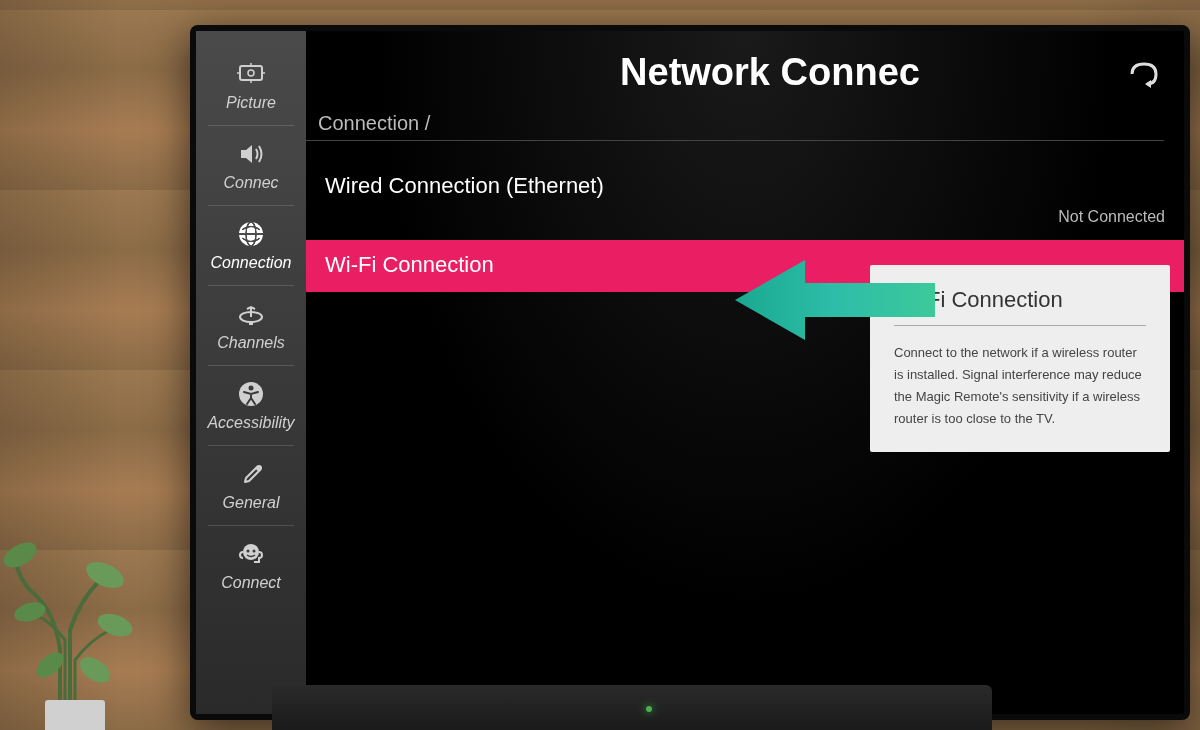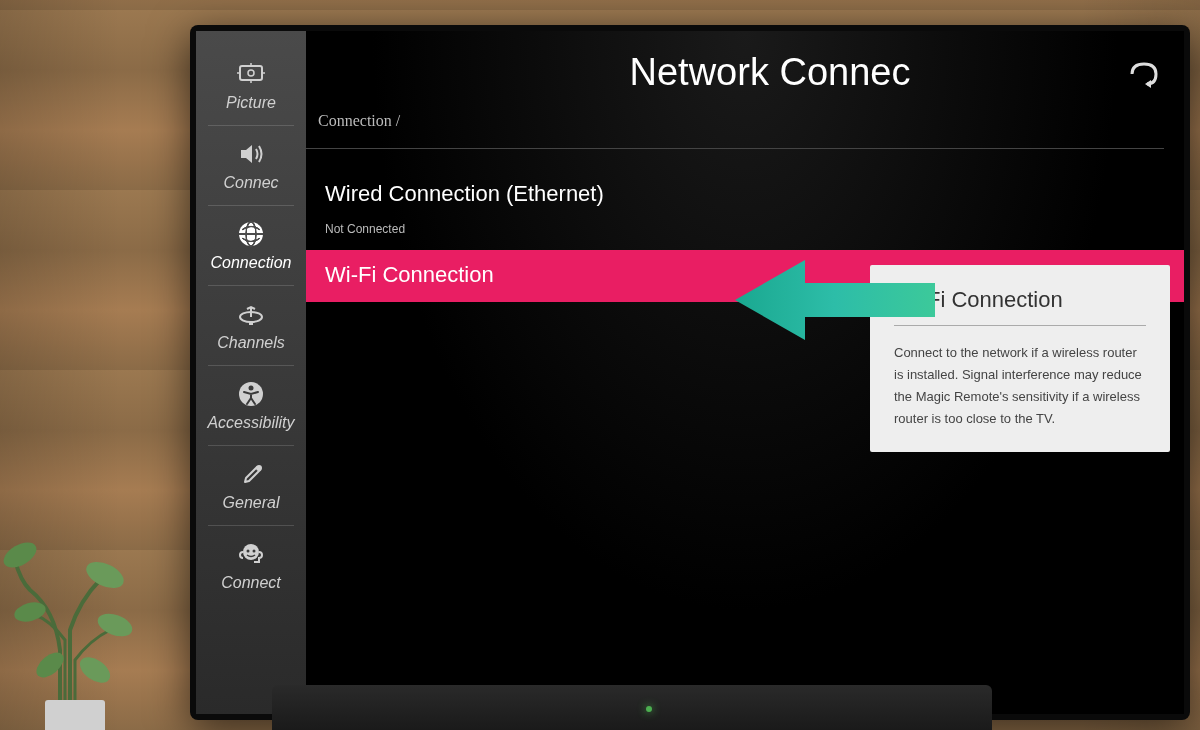--- a/index.html
+++ b/index.html
@@ -98,58 +98,58 @@
     }
     .main-panel {
       flex: 1;
       background: radial-gradient(ellipse at top, #1a1a1a 0%, #000 60%);
       position: relative;
       padding: 20px 0 0 0;
     }
     .page-title {
       font-size: 38px;
       color: #fff;
-      font-weight: 400;
+      font-weight: 700;
       text-align: center;
       position: relative;
       padding-left: 50px;
     }
     .back-button {
       position: absolute;
       right: 20px;
       top: 25px;
       width: 40px;
       height: 40px;
       cursor: pointer;
     }
     .breadcrumb {
       color: #bbb;
-      font-size: 16px;
-      padding: 18px 0 18px 12px;
+      font-size: 20px;
+      padding: 18px 0 5px 12px;
       border-bottom: 1px solid #444;
       margin-right: 20px;
-      font-family: Liberation Serif, serif;
     }
     .settings-list {
       padding-top: 20px;
     }
     .settings-item {
       padding: 12px 19px 14px;
       cursor: pointer;
       position: relative;
     }
     .settings-item-title {
       color: #fff;
       font-size: 22px;
       font-weight: 500;
     }
     .settings-item-status {
       color: #bbb;
-      font-size: 12px;
-      margin-top: 15px;
+      font-size: 16px;
+      margin-top: 9px;
+      text-align: right;
     }
     .settings-item.selected {
       background: #e91e63;
     }
     .settings-item.selected .settings-item-title {
       color: #fff;
     }
     .settings-item.selected .settings-item-status {
       color: #fff;
     }

